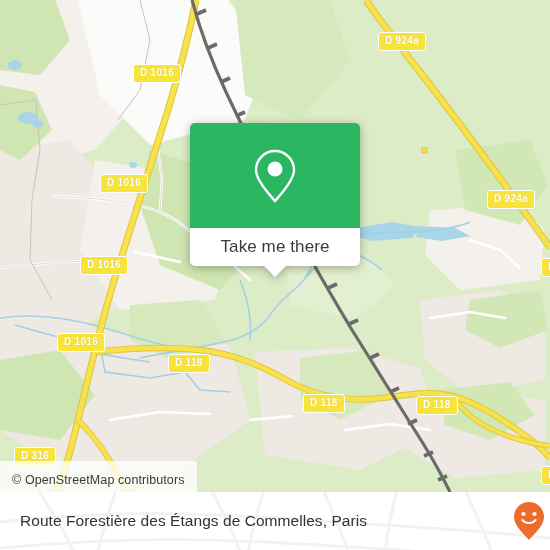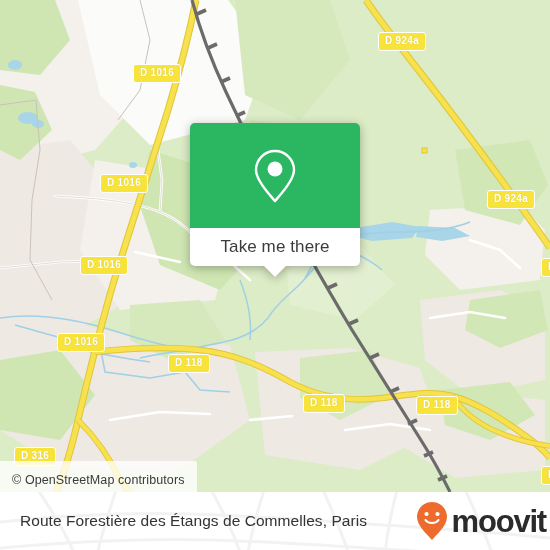--- a/index.html
+++ b/index.html
@@ -344,17 +344,16 @@
 
     <div id="footer-title">Route Forestière des Étangs de Commelles, Paris</div>
 
     <div id="brand">
       <svg width="34" height="40" viewBox="0 0 34 40" xmlns="http://www.w3.org/2000/svg">
         <path d="M17 1 C8.7 1 2 7.7 2 16 C2 25 13 34 17 39 C21 34 32 25 32 16 C32 7.7 25.3 1 17 1 Z" fill="#ed6b2d"></path>
         <circle cx="11.5" cy="13" r="2.1" fill="#ffffff"></circle>
         <circle cx="22.5" cy="13" r="2.1" fill="#ffffff"></circle>
         <path d="M10.5 19 C13 23 21 23 23.5 19" fill="none" stroke="#ffffff" stroke-width="2.1" stroke-linecap="round"></path>
       </svg>
-      <span id="brand-name">moovit</span>
     </div>
   </div>
 
 </div>
 
 </body></html>

